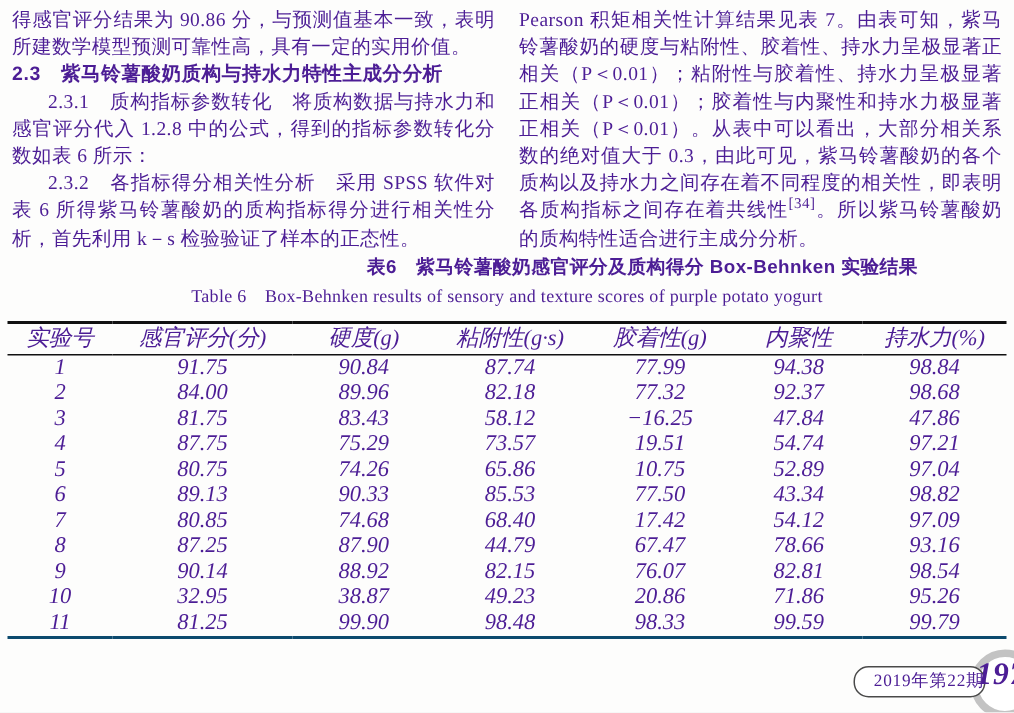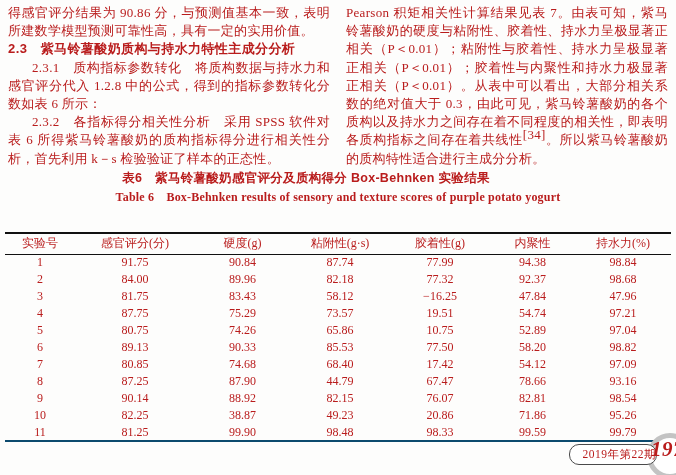--- a/index.html
+++ b/index.html
@@ -1,20 +1,20 @@
 <!DOCTYPE html>
 <html><head>
 <meta charset="utf-8">
 <style>
   html,body{margin:0;padding:0;background:#f2f2f2;}
   .page{
     position:relative;
     width:676px;height:475px;
     background:#fdfdfc;
-    color:#b91c1c;
+    color:#4c1d95;
     font-family:"Liberation Serif","DejaVu Serif",serif;
     overflow:hidden;
     margin:0 auto;
   }
   .columns{
     position:absolute;top:4px;left:8px;width:660px;
     display:flex;gap:16px;
   }
   .col{
     width:322px;
@@ -25,40 +25,41 @@
   }
   .col p{margin:0;}
   .sec-heading{
     font-family:"Liberation Sans","DejaVu Sans",sans-serif;
     font-weight:bold;
     font-size:13px;
     letter-spacing:0.4px;
     white-space:nowrap;
   }
   .runin{font-weight:normal;margin-left:24px;}
-  sup.cite{font-size:13px;line-height:0;}
+  sup.cite{font-size:10px;line-height:0;}
   
   .tbl-title-zh{
     position:absolute;top:170px;left:0;width:612px;
-    text-align:center;
+    text-align:right;
     font-family:"Liberation Sans","DejaVu Sans",sans-serif;
     font-weight:bold;font-size:12.5px;letter-spacing:0.3px;
   }
   .tbl-title-en{
     position:absolute;top:189px;left:0;width:676px;
     text-align:center;
-    font-weight:bold;font-size:12px;letter-spacing:0.2px;
+    font-weight:normal;font-size:12px;letter-spacing:0.2px;
   }
   
   table.data{
-    position:absolute;top:232px;left:5px;
+    position:absolute;top:214px;left:5px;
     width:666px;
     border-collapse:collapse;
     table-layout:fixed;
-    font-size:12px;
+    font-size:15px;
+    font-style:italic;
   }
   table.data thead tr{
     border-top:2px solid #111;
     border-bottom:1px solid #111;
     height:21px;
   }
   table.data tbody tr{height:17px;}
   table.data tbody tr:last-child{border-bottom:2px solid #0c4a6e;}
   table.data th, table.data td{
     text-align:center;vertical-align:middle;
@@ -148,21 +149,21 @@
           <td>92.37</td>
           <td>98.68</td>
         </tr>
         <tr>
           <td>3</td>
           <td>81.75</td>
           <td>83.43</td>
           <td>58.12</td>
           <td>−16.25</td>
           <td>47.84</td>
-          <td>47.96</td>
+          <td>47.86</td>
         </tr>
         <tr>
           <td>4</td>
           <td>87.75</td>
           <td>75.29</td>
           <td>73.57</td>
           <td>19.51</td>
           <td>54.74</td>
           <td>97.21</td>
         </tr>
@@ -174,21 +175,21 @@
           <td>10.75</td>
           <td>52.89</td>
           <td>97.04</td>
         </tr>
         <tr>
           <td>6</td>
           <td>89.13</td>
           <td>90.33</td>
           <td>85.53</td>
           <td>77.50</td>
-          <td>58.20</td>
+          <td>43.34</td>
           <td>98.82</td>
         </tr>
         <tr>
           <td>7</td>
           <td>80.85</td>
           <td>74.68</td>
           <td>68.40</td>
           <td>17.42</td>
           <td>54.12</td>
           <td>97.09</td>
@@ -206,21 +207,21 @@
           <td>9</td>
           <td>90.14</td>
           <td>88.92</td>
           <td>82.15</td>
           <td>76.07</td>
           <td>82.81</td>
           <td>98.54</td>
         </tr>
         <tr>
           <td>10</td>
-          <td>82.25</td>
+          <td>32.95</td>
           <td>38.87</td>
           <td>49.23</td>
           <td>20.86</td>
           <td>71.86</td>
           <td>95.26</td>
         </tr>
         <tr>
           <td>11</td>
           <td>81.25</td>
           <td>99.90</td>

